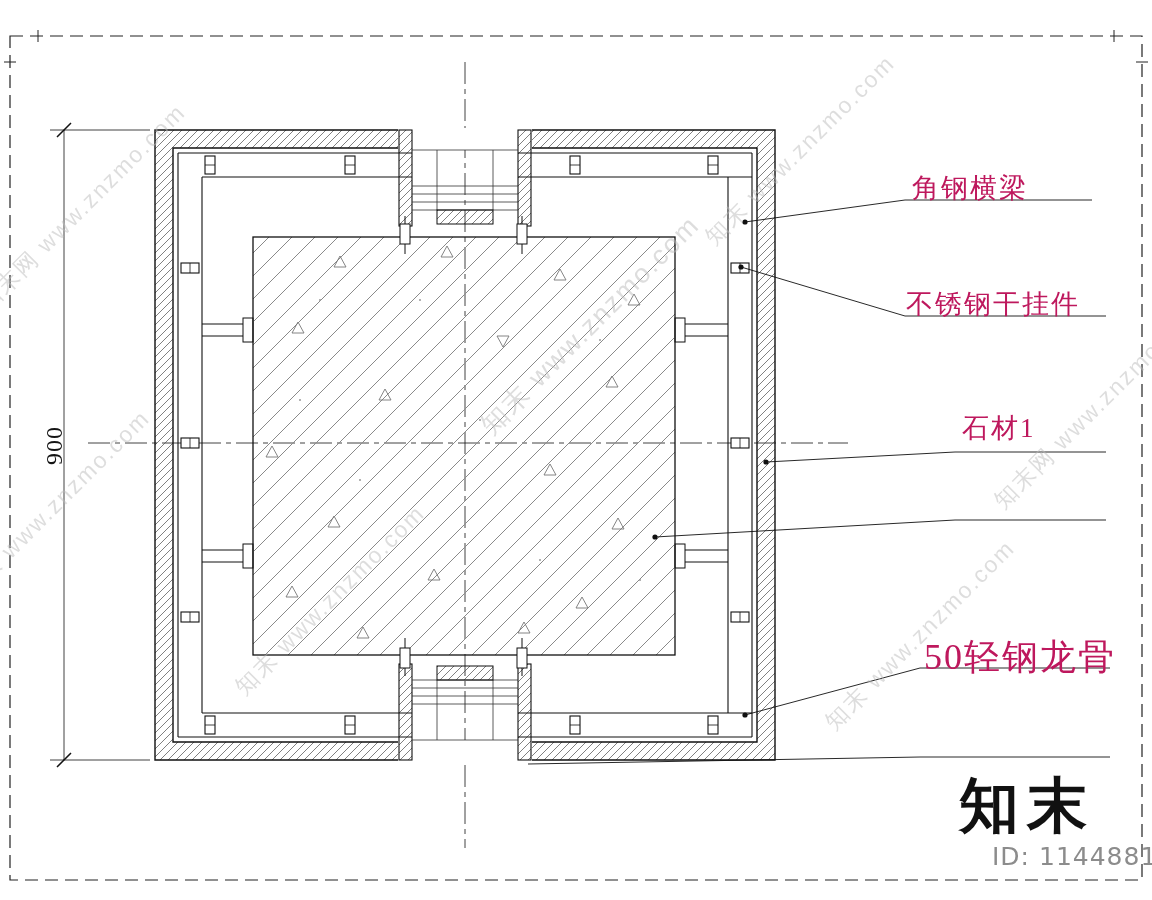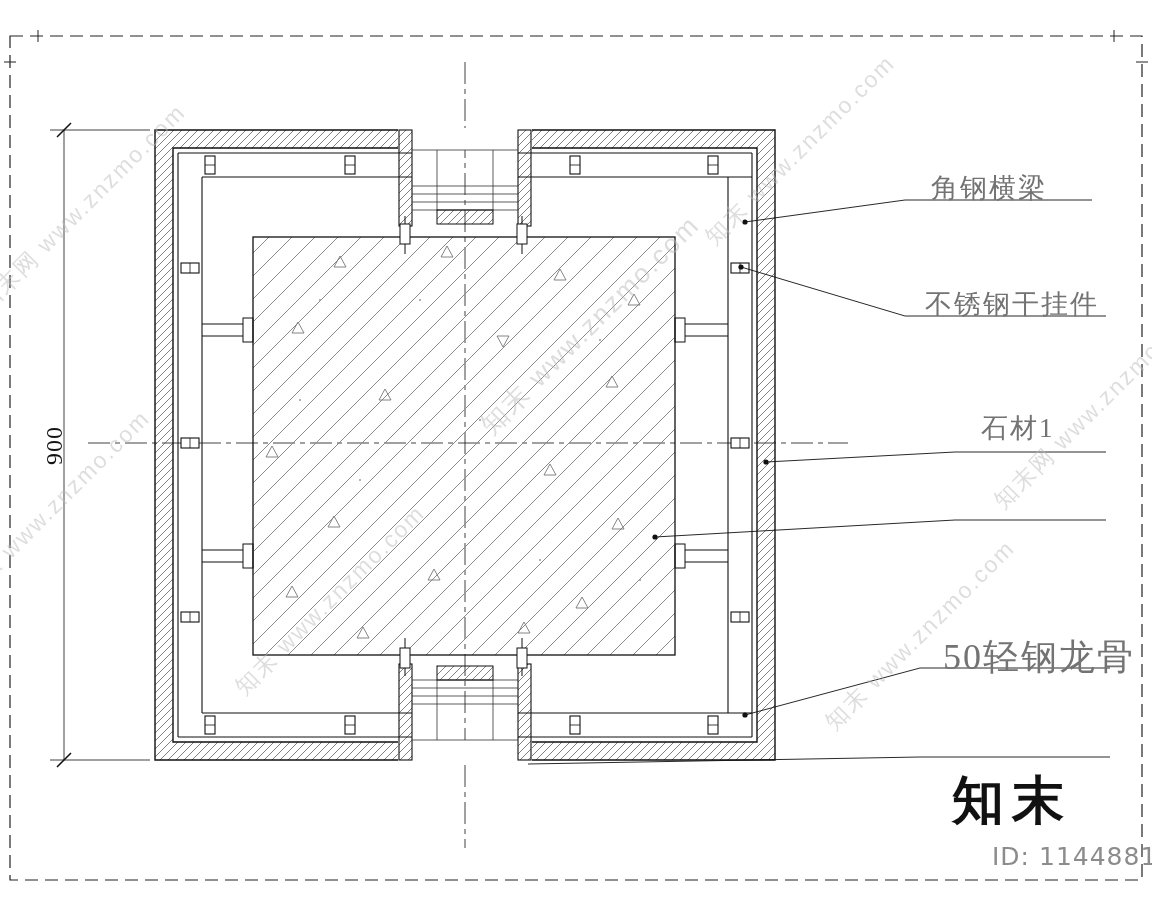--- a/index.html
+++ b/index.html
@@ -2,39 +2,39 @@
 <html><head>
 <meta charset="utf-8">
 <style>
   html,body{margin:0;padding:0;background:#ffffff;}
   .canvas{
     position:relative;width:1152px;height:900px;background:#ffffff;
     font-family:"Liberation Sans",sans-serif;overflow:hidden;
   }
   .linework{position:absolute;left:0;top:0;}
   .callout{
-    position:absolute;color:#737373;
+    position:absolute;color:#be185d;
     font-family:"Liberation Serif",serif;
-    font-size:27px;letter-spacing:2px;white-space:nowrap;margin-left:19px;
+    font-size:27px;letter-spacing:2px;white-space:nowrap;
   }
   .callout.big{font-size:36px;}
   .dim-text{
     position:absolute;left:24px;top:432px;width:60px;text-align:center;
     color:#141414;font-family:"Liberation Serif",serif;font-size:24px;
     transform:rotate(-90deg);letter-spacing:1px;
   }
   .wm{
     position:absolute;color:#bdbdbd;opacity:0.5;white-space:nowrap;
     transform:translate(-50%,-50%) rotate(-45deg);
     letter-spacing:2px;pointer-events:none;
     font-family:"Liberation Sans",sans-serif;
   }
   .brand-logo{
-    position:absolute;left:952px;top:766px;width:150px;text-align:left;
-    color:#111;font-weight:bold;font-size:52px;letter-spacing:8px;
+    position:absolute;left:952px;top:766px;width:150px;text-align:center;
+    color:#111;font-weight:bold;font-size:60px;letter-spacing:8px;
     font-family:"DejaVu Sans",sans-serif;
   }
   .id-text{
     position:absolute;left:992px;top:842px;color:#8c8c8c;
     font-size:25px;letter-spacing:1px;
     font-family:"DejaVu Sans",sans-serif;white-space:nowrap;
   }
 </style>
 </head>
 <body>

